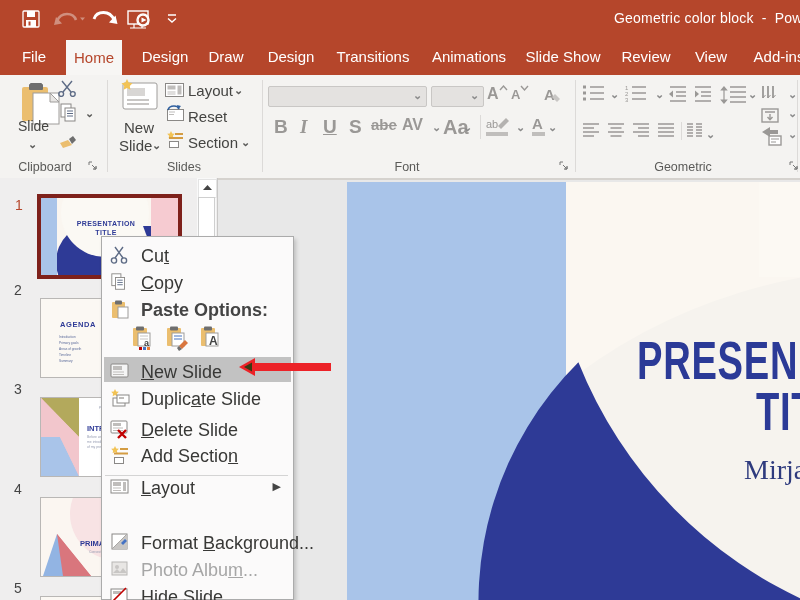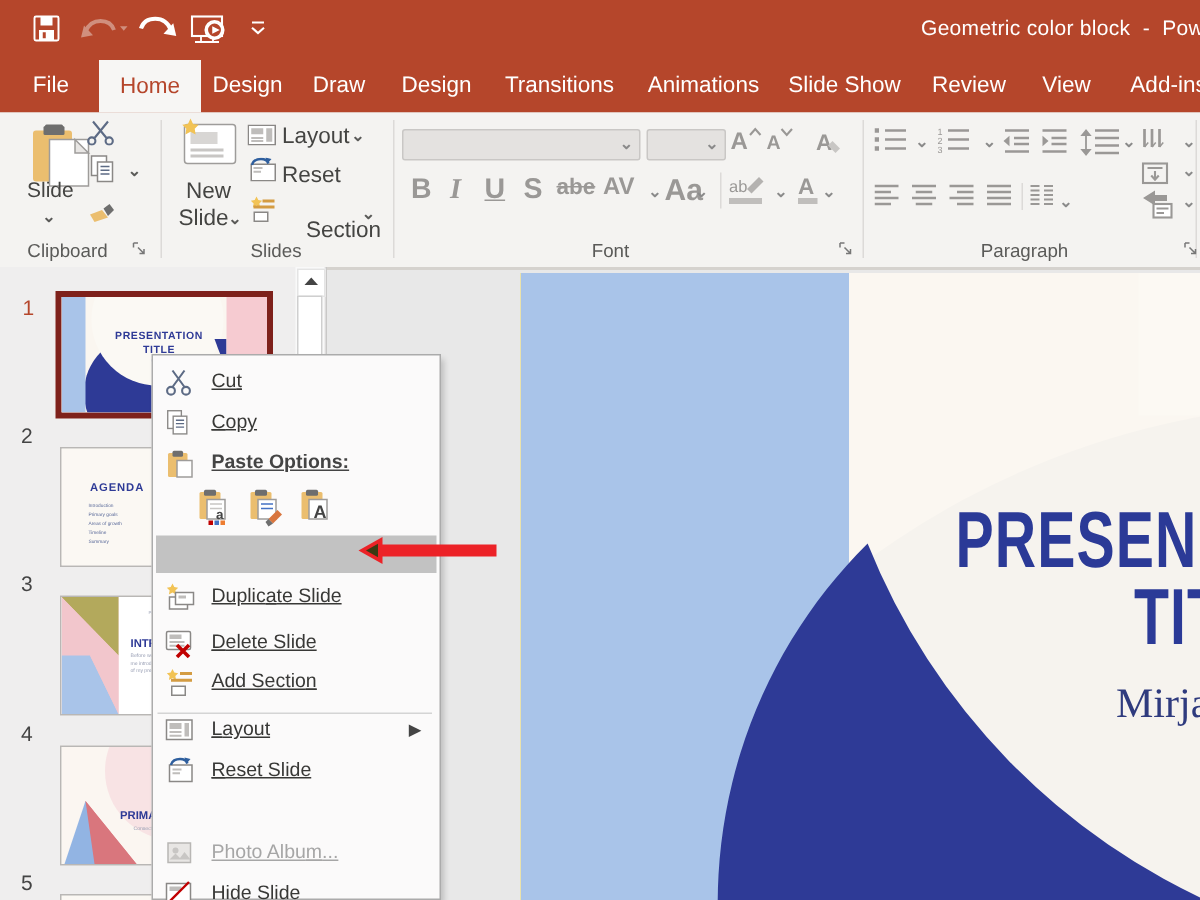--- a/index.html
+++ b/index.html
@@ -4,21 +4,21 @@
 <style>
   html,body{margin:0;padding:0;}
   body{width:800px;height:600px;overflow:hidden;position:relative;
        font-family:"Liberation Sans",sans-serif;background:#E8E8E8;}
   .abs{position:absolute;}
   
   #titlebar{left:0;top:0;width:800px;height:38px;background:#B5462B;}
   #tabrow{left:0;top:38px;width:800px;height:37px;background:#B5462B;}
   .tab{position:absolute;top:0;height:37px;line-height:37px;color:#fff;
        font-size:15px;text-align:center;transform:translateX(-50%);white-space:nowrap;}
-  #hometab{position:absolute;left:66px;top:40px;width:68px;height:35px;background:#F7F6F4;}
+  #hometab{position:absolute;left:66px;top:40px;width:56px;height:35px;background:#F7F6F4;}
   #hometab span{display:block;text-align:center;line-height:35px;color:#B5462B;font-size:15px;}
   #titletext{left:614px;top:10px;color:#fff;font-size:14px;white-space:nowrap;letter-spacing:0.2px;}
   
   #ribbon{left:0;top:75px;width:800px;height:103px;background:#F4F3F1;border-bottom:2px solid #D5D2CE;}
   .gsep{position:absolute;top:5px;width:1px;height:92px;background:#DCDAD8;}
   .glabel{position:absolute;top:85px;font-size:12.5px;color:#5A5A58;transform:translateX(-50%);}
   .launcher{position:absolute;width:9px;height:9px;}
   .btnlabel{position:absolute;font-size:15px;color:#444442;white-space:nowrap;}
   .chev{position:absolute;font-size:11px;color:#5a5a58;font-weight:bold;}
   .combo{position:absolute;height:19px;background:#E4E2E0;border:1px solid #C9C7C5;border-radius:2px;}
@@ -28,21 +28,21 @@
   .thumb{position:absolute;left:40px;width:143px;height:80px;background:#FBF8F3;
          border:1px solid #B9B7B5;box-sizing:border-box;overflow:hidden;}
   
   #sbar{left:197px;top:178px;width:19px;height:59px;background:#F9F9F9;}
   
   #slide{left:347px;top:182px;width:453px;height:418px;background:#fde047;overflow:hidden;}
   
   #menu{left:101px;top:236px;width:193px;height:364px;background:#FBFAFA;
         border:1px solid #ABABAB;box-sizing:border-box;box-shadow:2px 3px 4px rgba(0,0,0,0.18);}
   .mi{position:absolute;left:1px;width:189px;height:28px;}
-  .mi .txt{position:absolute;left:39px;top:5px;font-size:13px;color:#383836;white-space:nowrap;text-decoration:underline;}
+  .mi .txt{position:absolute;left:39px;top:5px;font-size:18px;color:#383836;white-space:nowrap;}
   .mi .ico{position:absolute;left:8px;top:4px;width:20px;height:20px;}
   .msep{position:absolute;left:4px;width:183px;height:1px;background:#D4D4D4;}
   u{text-decoration:underline;}
 </style>
 </head>
 <body>
 
 <div class="abs" id="titlebar"></div>
 <div class="abs" id="qat" style="left:0;top:0;width:200px;height:38px;">
 <svg width="200" height="38">
@@ -95,21 +95,21 @@
 <div class="abs" style="left:0;top:75px;width:800px;height:103px;" id="ribboncontent">
   
   <div class="gsep" style="left:107px;"></div>
   <div class="gsep" style="left:262px;"></div>
   <div class="gsep" style="left:575px;"></div>
   <div class="gsep" style="left:797px;"></div>
   
   <div class="glabel" style="left:45px;">Clipboard</div>
   <div class="glabel" style="left:184px;">Slides</div>
   <div class="glabel" style="left:407px;">Font</div>
-  <div class="glabel" style="left:683px;">Paragraph</div>
+  <div class="glabel" style="left:683px;">Geometric</div>
   
   <svg class="launcher" style="left:88px;top:86px;" viewBox="0 0 9 9">
     <path d="M1 1 h3 M1 1 v3 M8 5 v3 h-3 M4 4 l3.5 3.5 M5.5 8 h2.5 v-2.5" stroke="#777" fill="none" stroke-width="1"></path>
   </svg>
   <svg class="launcher" style="left:559px;top:86px;" viewBox="0 0 9 9">
     <path d="M1 1 h3 M1 1 v3 M8 5 v3 h-3 M4 4 l3.5 3.5 M5.5 8 h2.5 v-2.5" stroke="#777" fill="none" stroke-width="1"></path>
   </svg>
   <svg class="launcher" style="left:789px;top:86px;" viewBox="0 0 9 9">
     <path d="M1 1 h3 M1 1 v3 M8 5 v3 h-3 M4 4 l3.5 3.5 M5.5 8 h2.5 v-2.5" stroke="#777" fill="none" stroke-width="1"></path>
   </svg>
@@ -182,21 +182,21 @@
     <path d="M12 0 l4 1 l-3 3.4 z" fill="#2F5F9E"></path>
   </svg>
   <div class="btnlabel" style="left:188px;top:33px;">Reset</div>
   
   <svg class="abs" style="left:165px;top:55px;" width="19" height="18">
     <path d="M6 1 l1.2 2.4 2.6 .4 -1.9 1.9 .5 2.6 -2.4 -1.3 -2.4 1.3 .5 -2.6 -1.9 -1.9 2.6 -.4 z" fill="#F2C355"></path>
     <path d="M10 4 h8" stroke="#D49C42" stroke-width="2"></path>
     <path d="M4 8 h14" stroke="#D49C42" stroke-width="2"></path>
     <rect x="4.5" y="11.5" width="9" height="6" fill="#fff" stroke="#8A8886"></rect>
   </svg>
-  <div class="btnlabel" style="left:188px;top:70px;margin-left:16px;">Section</div>
+  <div class="btnlabel" style="left:188px;top:59px;">Section</div>
   <div class="chev" style="left:241px;top:61px;">⌄</div>
 
   
   <div class="combo" style="left:268px;top:11px;width:157px;"></div>
   <div class="chev" style="left:413px;top:14px;color:#8a8a8a;">⌄</div>
   <div class="combo" style="left:431px;top:11px;width:51px;"></div>
   <div class="chev" style="left:470px;top:14px;color:#8a8a8a;">⌄</div>
   <svg class="abs" style="left:487px;top:9px;" width="44" height="18">
     <text x="0" y="15" font-size="16" fill="#9A9896" font-weight="bold" font-family="Liberation Sans">A</text>
     <path d="M13 6 l3.5 -4 3.5 4" stroke="#9A9896" fill="none" stroke-width="1.4"></path>
@@ -465,20 +465,28 @@
       <g transform="translate(70,2)">
         <rect x="0" y="2" width="14" height="18" rx="1" fill="#EBBE6F"></rect>
         <rect x="3" y="0.5" width="8" height="4" rx="1" fill="#6E6E6E"></rect>
         <rect x="5" y="7" width="12" height="13" fill="#fff" stroke="#9E9C9A"></rect>
         <text x="8" y="19" font-size="12" font-weight="bold" fill="#444">A</text>
       </g>
     </svg>
   </div>
 
   <div class="abs" style="top:121px;left:3px;width:187px;height:25px;background:#C2C2C2;"></div>
+  <div class="mi" style="top:121px;">
+    <svg class="ico" viewBox="0 0 20 20">
+      <rect x="1" y="3" width="17" height="13" rx="1" fill="#F5F5F5" stroke="#8A8886"></rect>
+      <rect x="3" y="5" width="9" height="4" fill="#BFBDBB"></rect>
+      <path d="M3 11 h11 M3 13.5 h11" stroke="#BFBDBB" stroke-width="1.2"></path>
+    </svg>
+    <div class="txt"><u>N</u>ew Slide</div>
+  </div>
 
   <div class="mi" style="top:148px;">
     <svg class="ico" viewBox="0 0 20 20">
       <path d="M5 1 l1.2 2.4 2.6 .4 -1.9 1.9 .5 2.6 -2.4 -1.3 -2.4 1.3 .5 -2.6 -1.9 -1.9 2.6 -.4 z" fill="#F2C355"></path>
       <rect x="3" y="10" width="12" height="8" fill="#fff" stroke="#8A8886"></rect>
       <rect x="7" y="7" width="12" height="8" fill="#fff" stroke="#8A8886"></rect>
       <rect x="9" y="9" width="5" height="2" fill="#BFBDBB"></rect>
     </svg>
     <div class="txt">Duplic<u>a</u>te Slide</div>
   </div>
@@ -507,30 +515,30 @@
     <svg class="ico" viewBox="0 0 20 20">
       <rect x="1" y="3" width="17" height="13" fill="#fff" stroke="#8A8886"></rect>
       <rect x="3" y="5" width="8" height="4" fill="#BFBDBB"></rect>
       <path d="M3 11 h8 M3 13.5 h8" stroke="#BFBDBB" stroke-width="1.2"></path>
       <rect x="13" y="5" width="3" height="9" fill="#BFBDBB"></rect>
     </svg>
     <div class="txt"><u>L</u>ayout</div>
     <div style="position:absolute;right:10px;top:7px;font-size:11px;color:#444;">▶</div>
   </div>
 
-  <div class="mi" style="top:264px;">
-    <svg class="ico" viewBox="0 0 20 20">
-      <rect x="3" y="6" width="15" height="11" fill="#fff" stroke="#8A8886"></rect>
-      <path d="M5 9 h6 M5 11.5 h5" stroke="#BFBDBB" stroke-width="1.2"></path>
-      <path d="M4 6 q1 -4 6 -4 q4 0 5 3" stroke="#2F5F9E" fill="none" stroke-width="1.6"></path>
-      <path d="M13 1 l4 1 l-3 3.4 z" fill="#2F5F9E"></path>
-    </svg>
-    <div class="txt"><u>R</u>eset Slide</div>
-  </div>
-
+
+  <div class="mi" style="top:292px;">
+    <svg class="ico" viewBox="0 0 20 20">
+      <rect x="2" y="2" width="15" height="15" fill="#fff" stroke="#8A8886"></rect>
+      <path d="M2 17 L17 2" stroke="#8A8886" stroke-width="1"></path>
+      <path d="M2 17 L17 2 L17 17 Z" fill="#C8C6C4"></path>
+      <path d="M11 11 l4 -4 2 2 -4 4 z" fill="#4472C4"></path>
+    </svg>
+    <div class="txt">Format <u>B</u>ackground...</div>
+  </div>
 
   <div class="mi" style="top:319px;">
     <svg class="ico" viewBox="0 0 20 20">
       <rect x="2" y="3" width="15" height="13" fill="#E8E6E4" stroke="#B8B6B4"></rect>
       <circle cx="7" cy="8" r="2" fill="#C8C6C4"></circle>
       <path d="M3 14 l4 -4 3 3 3 -4 4 5 z" fill="#C8C6C4"></path>
     </svg>
     <div class="txt" style="color:#A6A6A6;">Photo Albu<u>m</u>...</div>
   </div>
 

